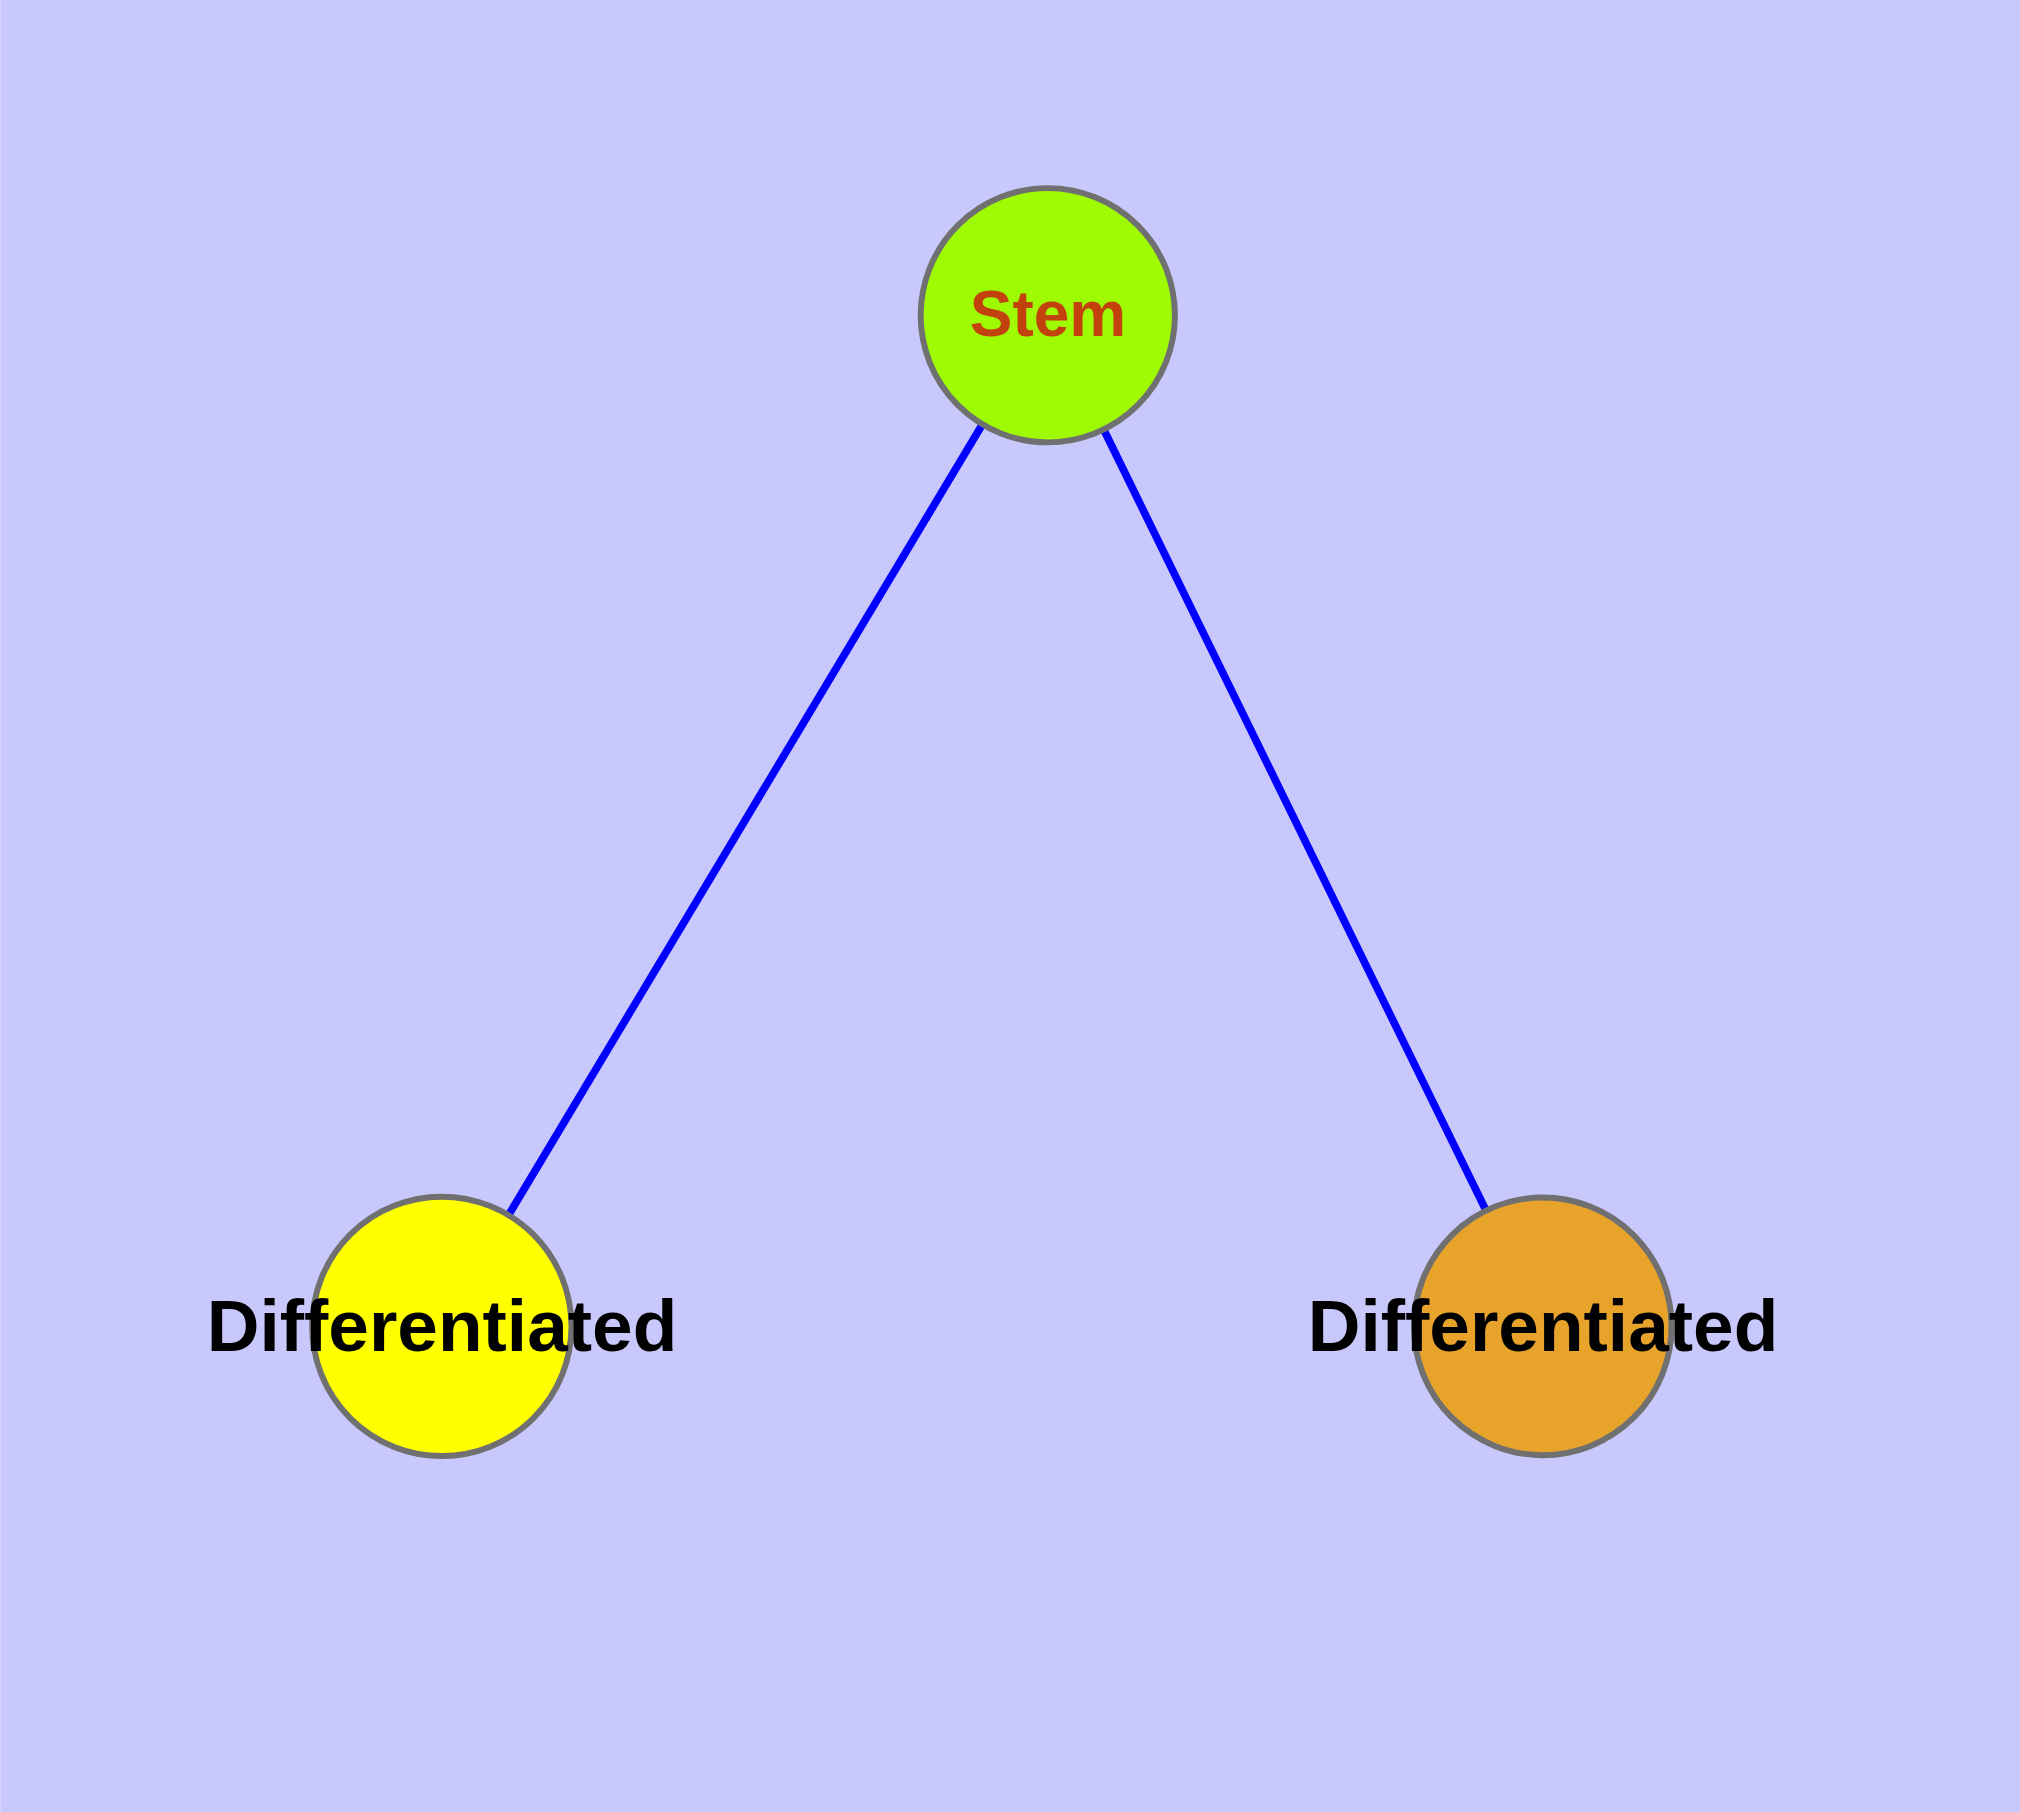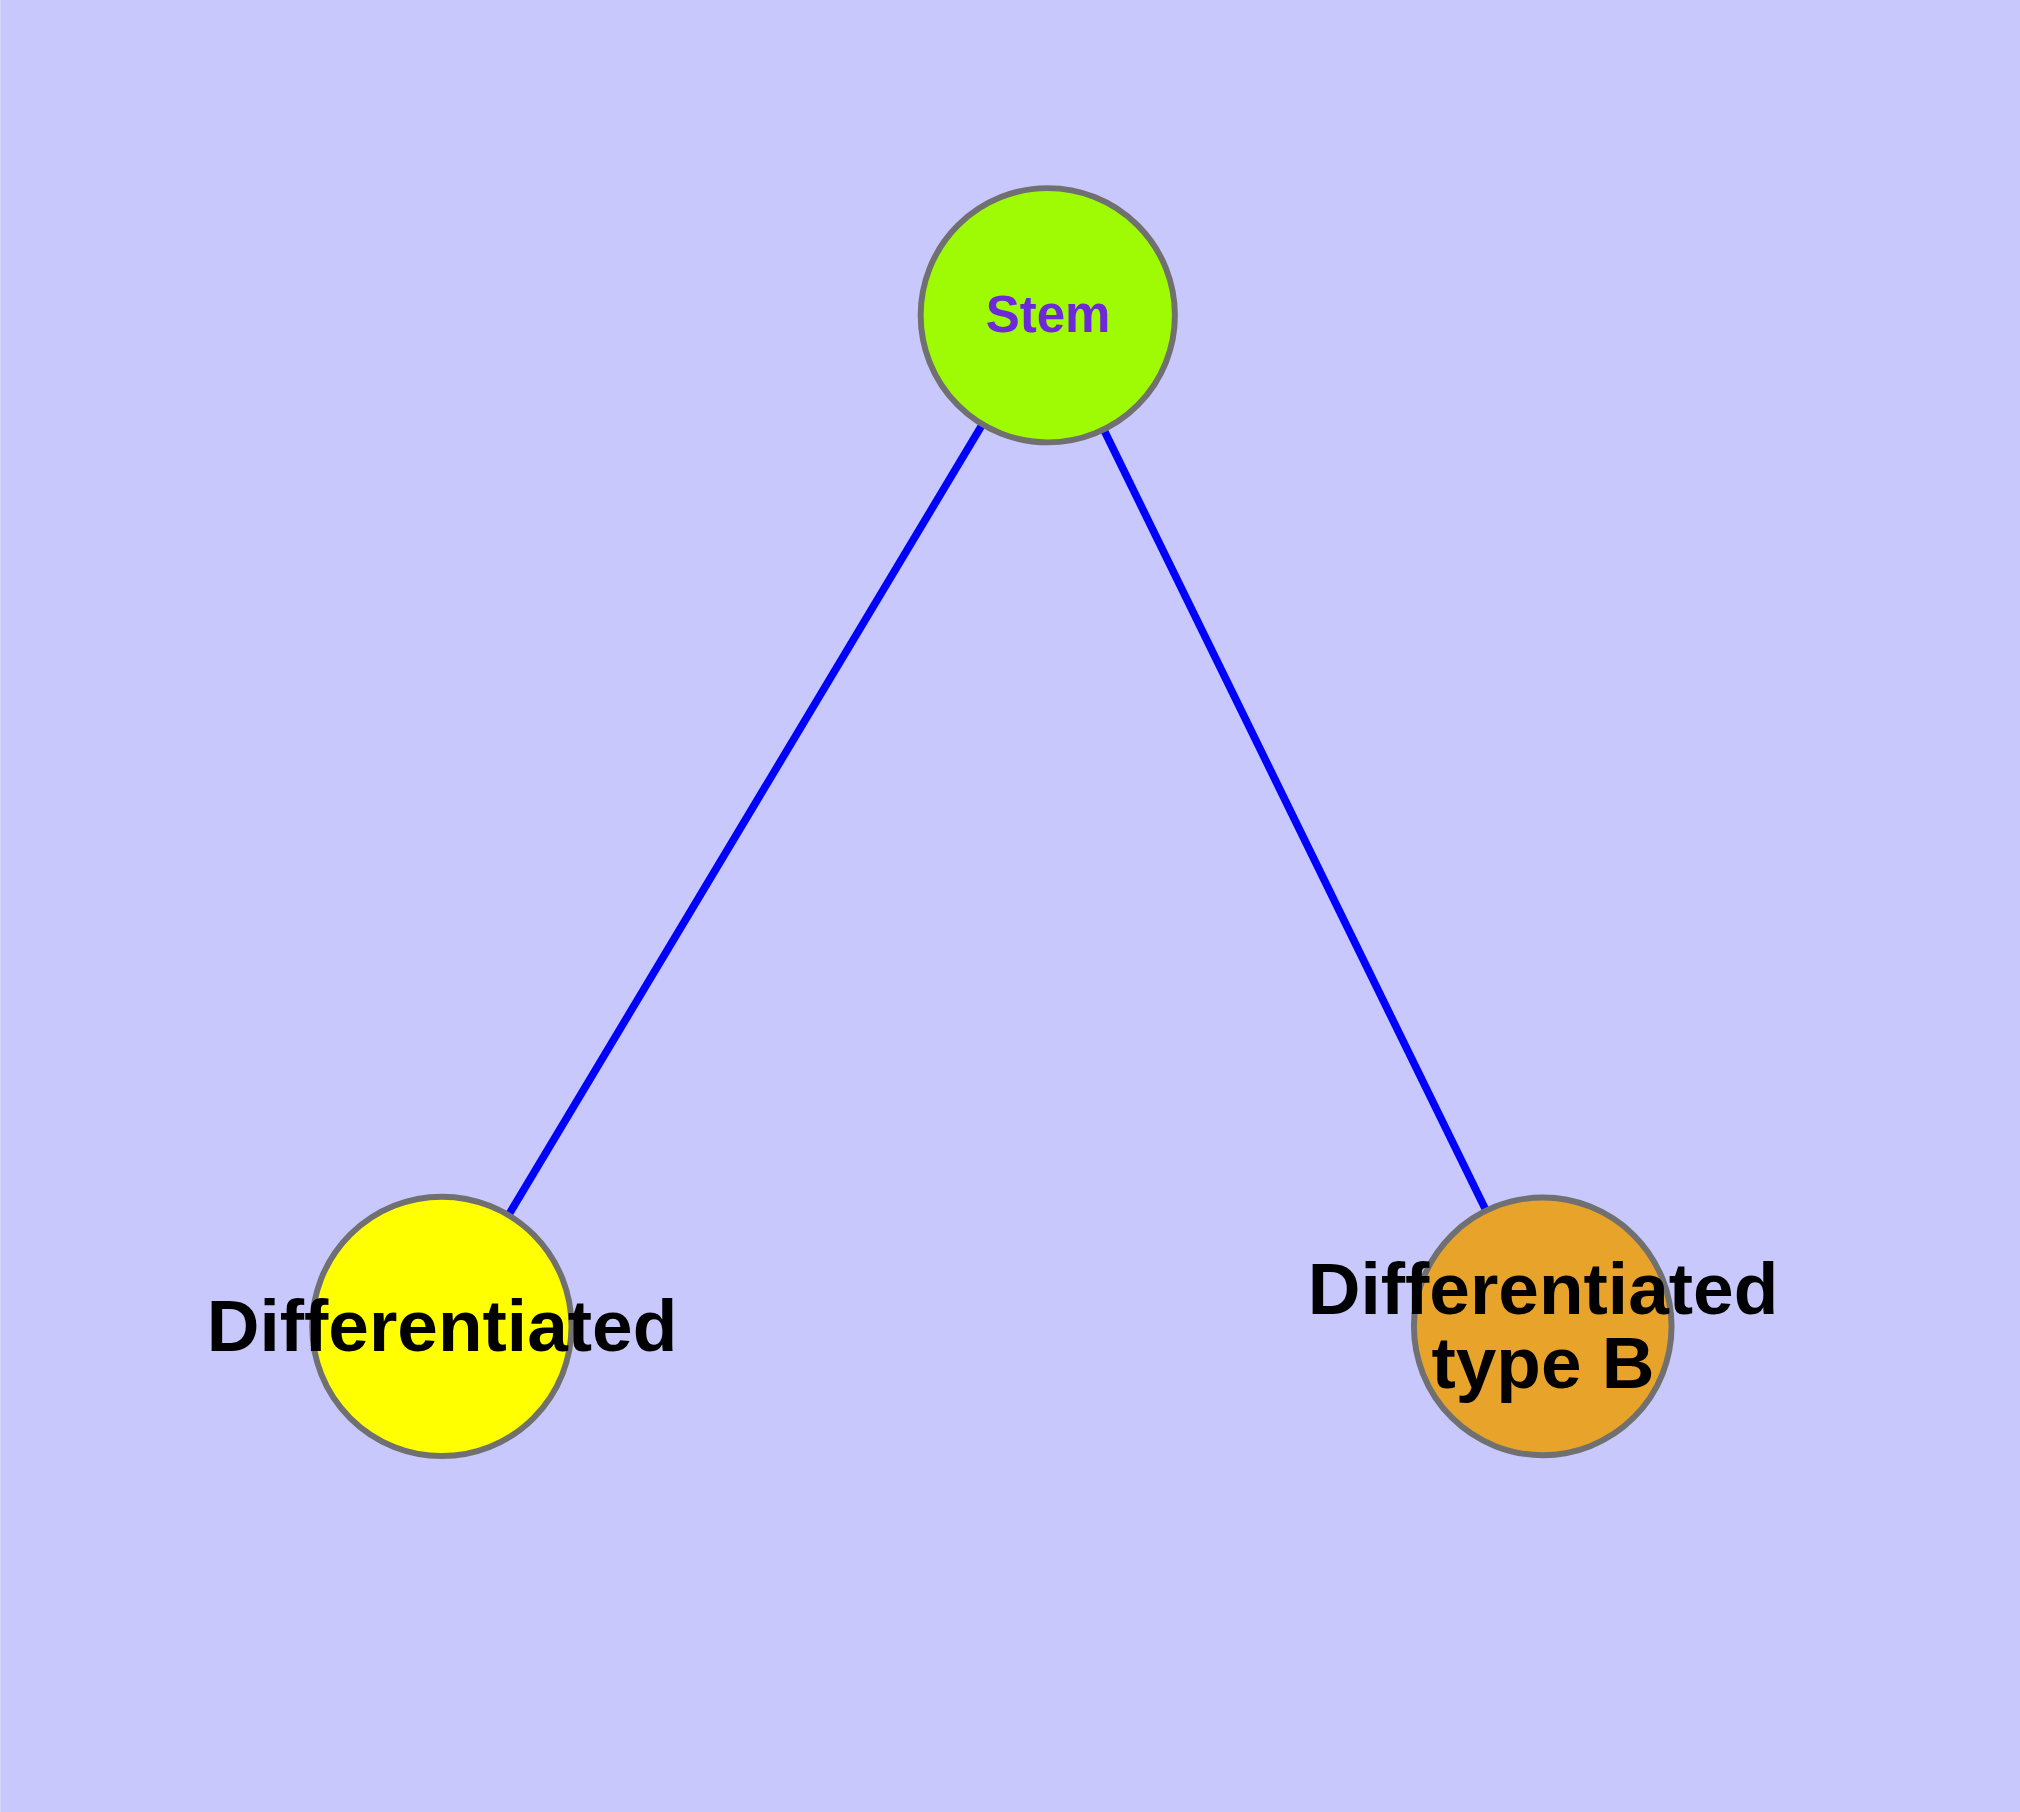--- a/index.html
+++ b/index.html
@@ -48,19 +48,19 @@
         <line x1="1302.8297140085024" y1="508.52028906188923" x2="1752.2909476492805" y2="1426.6833913451912" stroke="#0000ff" stroke-width="9" stroke-linecap="butt" id="edge-stem-b"></line>
       </g>
     <g id="node-layer">
         <circle cx="1236" cy="372" r="150" fill="#9efb04" stroke="#707070" stroke-width="7"></circle>
         <circle cx="521" cy="1565" r="153" fill="#ffff00" stroke="#707070" stroke-width="7"></circle>
         <circle cx="1820" cy="1565" r="152" fill="#e8a32b" stroke="#707070" stroke-width="7"></circle>
       </g>
   </svg>
 
   <div id="label-layer">
-      <div class="node-label" style="left: 1048px; top: 315px; font-size: 51px; color: #6d28d9;"><div>Stem</div></div>
+      <div class="node-label" style="left: 1048px; top: 315px; font-size: 64px; color: #c2410c;"><div>Stem</div></div>
       <div class="node-label" style="left: 442px; top: 1326px; font-size: 73px; color: rgb(0, 0, 0);"><div>Differentiated</div></div>
-      <div class="node-label" style="left: 1543px; top: 1326px; font-size: 73px; color: rgb(0, 0, 0);"><div>Differentiated</div><div>type B</div></div>
+      <div class="node-label" style="left: 1543px; top: 1326px; font-size: 73px; color: rgb(0, 0, 0);"><div>Differentiated</div></div>
     </div>
 
 </div>
 
 
 </body></html>

